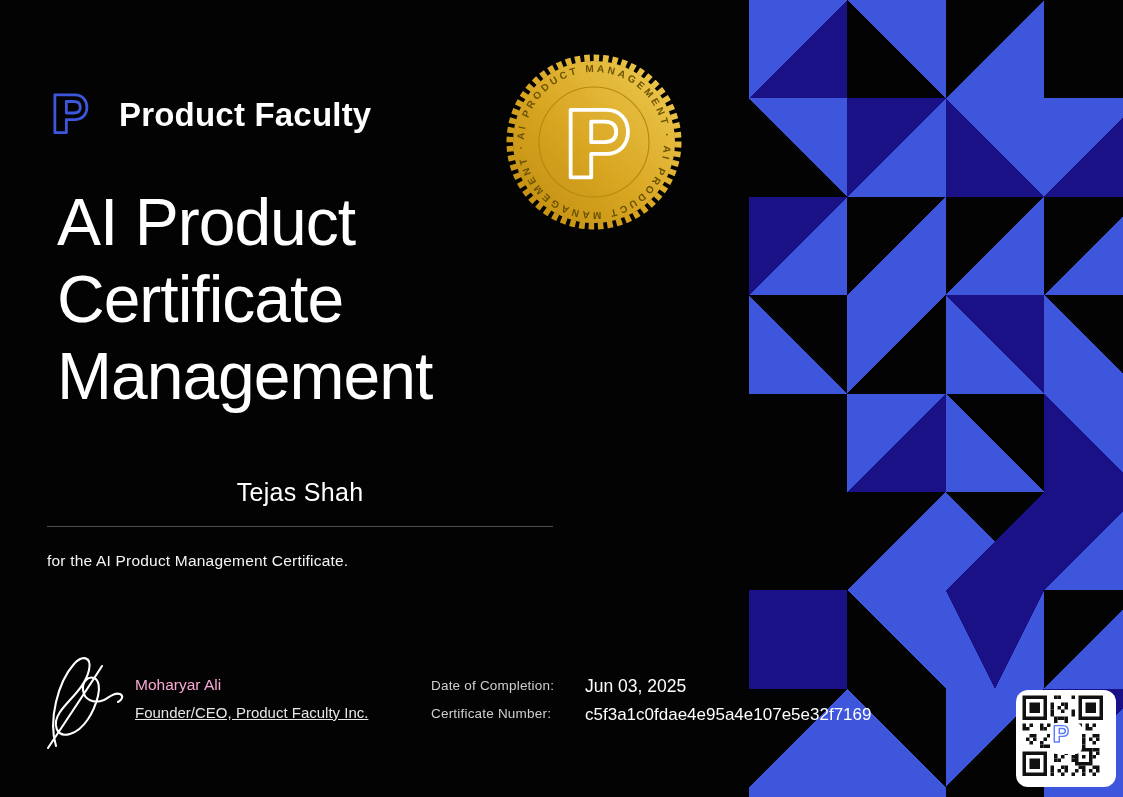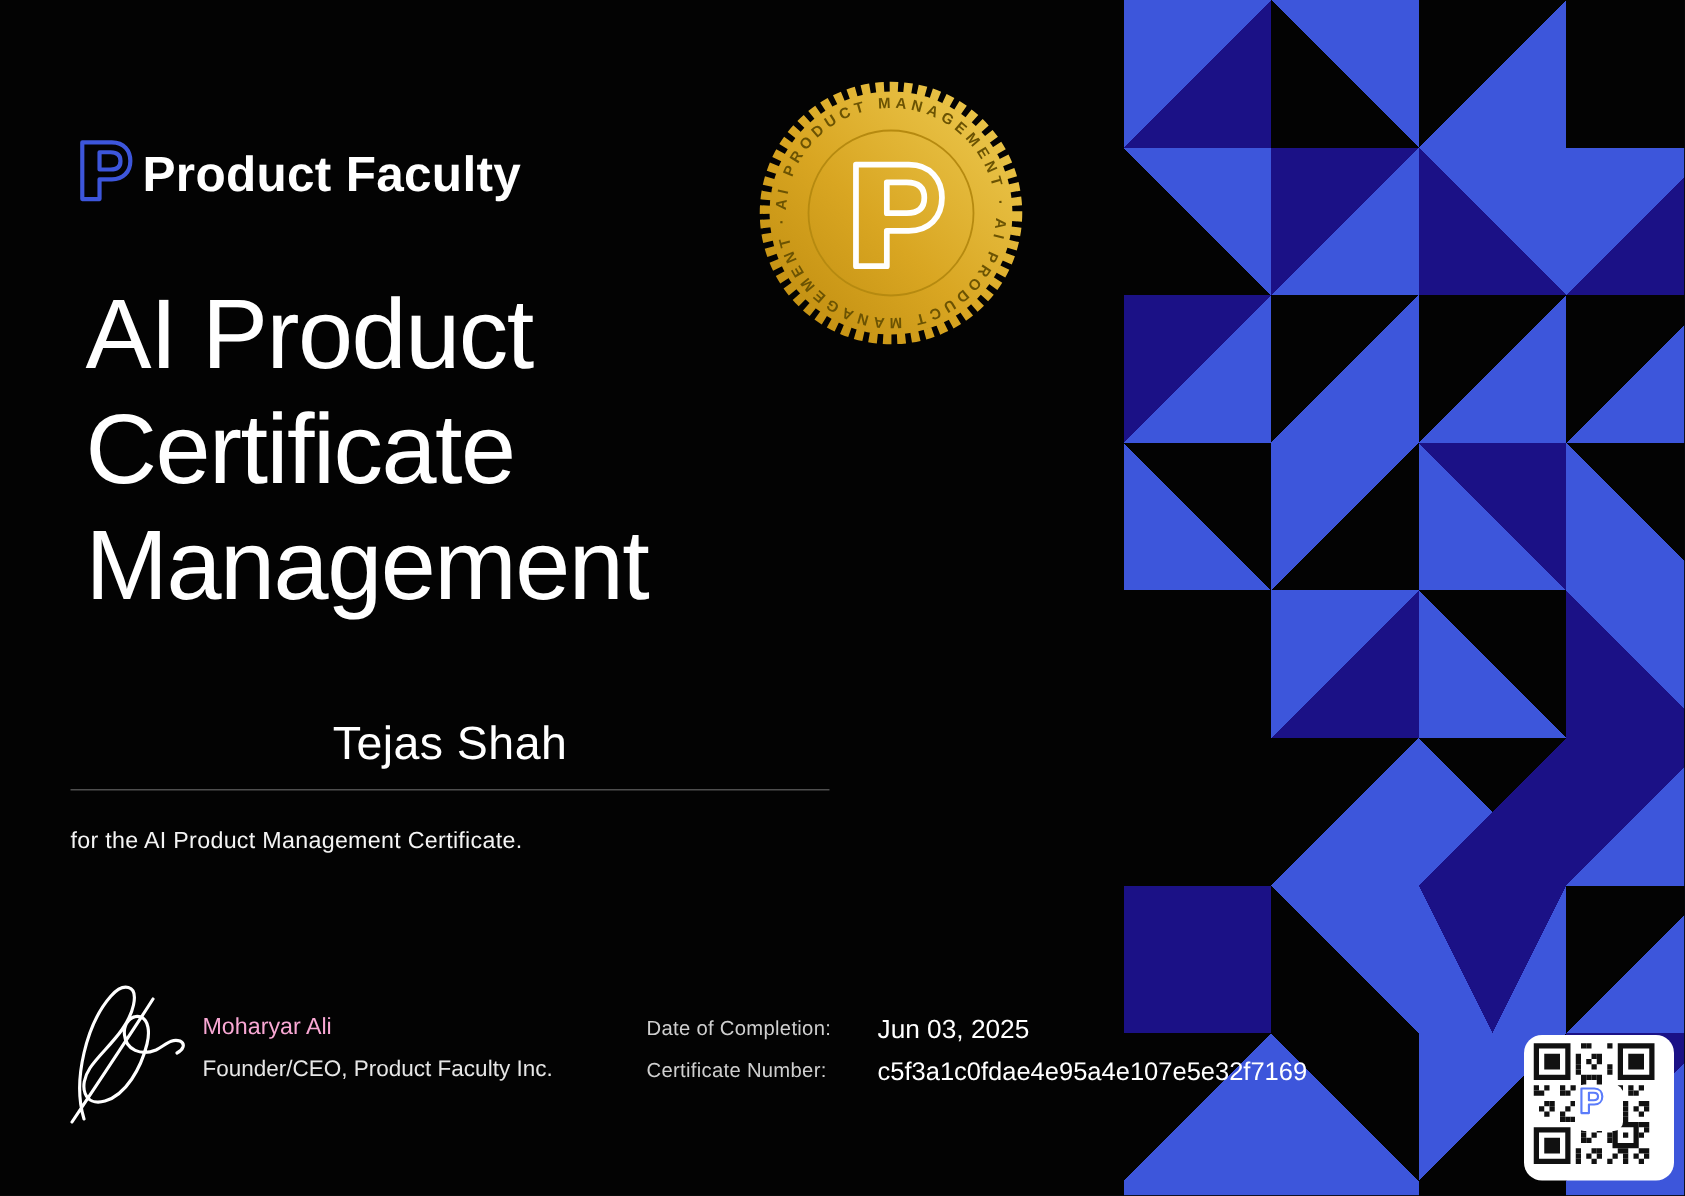--- a/index.html
+++ b/index.html
@@ -3,34 +3,34 @@
 <meta charset="utf-8">
 <style>
   html,body{margin:0;padding:0;background:#111;}
   .cert{
     position:relative;width:1123px;height:797px;overflow:hidden;
     background:#030303;color:#fff;
     font-family:"Liberation Sans",sans-serif;
   }
   .cert *{box-sizing:border-box;}
   
-  .brand{position:absolute;left:45px;top:89px;display:flex;align-items:center;gap:4px;}
+  .brand{position:absolute;left:45px;top:89px;display:flex;align-items:center;gap:28px;}
   .brand-name{font-size:33px;font-weight:700;letter-spacing:.2px;color:#fff;}
   
   .seal{position:absolute;left:506px;top:54px;width:176px;height:176px;}
   
   .title{position:absolute;left:57px;top:184px;font-size:66px;line-height:77px;font-weight:400;letter-spacing:-1px;color:#fff;}
   
-  .recipient{position:absolute;left:47px;top:478px;width:506px;text-align:center;font-size:31px;font-weight:400;color:#fff;letter-spacing:.3px;}
+  .recipient{position:absolute;left:47px;top:478px;width:506px;text-align:center;font-size:25px;font-weight:400;color:#fff;letter-spacing:.3px;}
   .rule{position:absolute;left:47px;top:526px;width:506px;height:1px;background:#4e4e4e;}
   .statement{position:absolute;left:47px;top:549px;font-size:15.5px;line-height:23px;color:#f4f4f4;letter-spacing:.2px;}
   
   .sig-svg{position:absolute;left:44px;top:648px;}
   .signer-name{position:absolute;left:135px;top:676px;font-size:15.5px;color:#f9a8d4;}
-  .signer-title{position:absolute;left:135px;top:704px;font-size:15px;color:#e6e6e6;}
+  .signer-title{position:absolute;left:135px;top:704px;font-size:15px;color:#e6e6e6;text-decoration:underline;}
   
   .meta-label{position:absolute;font-size:13.5px;color:#cfcfcf;letter-spacing:.2px;}
   .meta-value{position:absolute;font-size:17.5px;color:#ffffff;}
   .lbl-date{left:431px;top:678px;}
   .val-date{left:585px;top:676px;}
   .lbl-num{left:431px;top:706px;}
   .val-num{left:585px;top:705px;font-size:17px;}
   
   .pattern{position:absolute;left:749px;top:0;}
   

